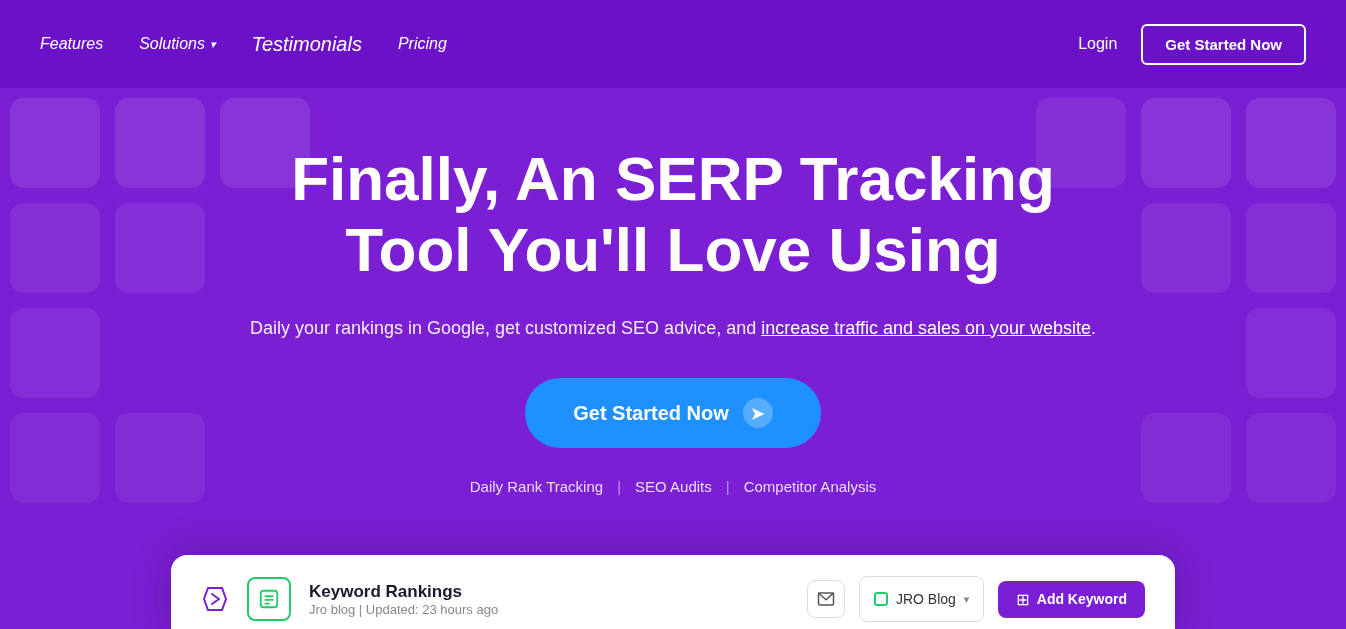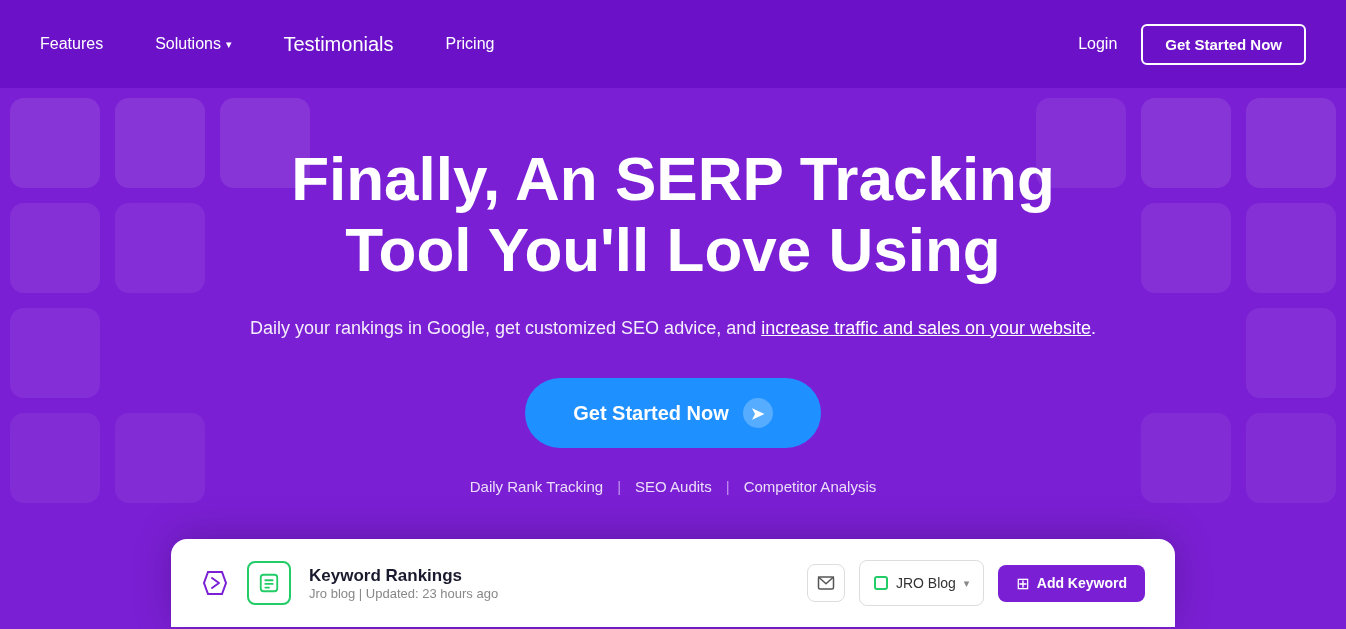--- a/index.html
+++ b/index.html
@@ -3,21 +3,21 @@
   <meta charset="utf-8">
   <style>
     * { margin: 0; padding: 0; box-sizing: border-box; }
     body { width: 1346px; height: 629px; overflow: hidden; font-family: -apple-system, BlinkMacSystemFont, 'Segoe UI', sans-serif; }
   </style>
 </head>
 <body>
 
 <nav style="position:relative;z-index:10;display:flex;align-items:center;justify-content:space-between;padding:0 40px;height:88px;background:#6B12C8;">
 
-  <ul style="display:flex;align-items:center;gap:52px;list-style:none;">
+  <ul style="display:flex;align-items:center;gap:36px;list-style:none;font-style:italic;">
     <li><a href="#" style="color:#fff;text-decoration:none;font-size:16px;font-weight:500;">Features</a></li>
     <li>
       <a href="#" style="color:#fff;text-decoration:none;font-size:16px;font-weight:500;display:flex;align-items:center;gap:5px;">
         <span>Solutions</span>
         <span style="font-size:11px;">▾</span>
       </a>
     </li>
     <li><a href="#" style="color:#fff;text-decoration:none;font-size:20px;font-weight:500;">Testimonials</a></li>
     <li><a href="#" style="color:#fff;text-decoration:none;font-size:16px;font-weight:500;">Pricing</a></li>
   </ul>
@@ -57,21 +57,21 @@
     <h1 style="font-size:62px;font-weight:800;color:#ffffff;line-height:1.15;margin-bottom:28px;">Finally, An SERP Tracking Tool You'll Love Using</h1>
     <p style="font-size:18px;color:rgba(255,255,255,0.92);margin-bottom:36px;line-height:1.6;">
       <span>Daily your rankings in Google, get customized SEO advice, and </span><a href="#" style="color:#fff;text-decoration:underline;">increase traffic and sales on your website</a><span>.</span>
     </p>
 
     <button style="display:inline-flex;align-items:center;gap:14px;background:#1E90FF;color:#fff;border:none;padding:20px 48px;border-radius:50px;font-size:20px;font-weight:700;cursor:pointer;margin-bottom:30px;">
       <span>Get Started Now</span>
       <span style="width:30px;height:30px;background:rgba(255,255,255,0.25);border-radius:50%;display:flex;align-items:center;justify-content:center;font-size:16px;">➤</span>
     </button>
 
-    <div style="display:flex;justify-content:center;gap:0;color:rgba(255,255,255,0.85);font-size:15px;margin-bottom:44px;">
+    <div style="display:flex;justify-content:center;gap:0;color:rgba(255,255,255,0.85);font-size:15px;margin-bottom:60px;">
       <span>Daily Rank Tracking</span>
       <span style="color:rgba(255,255,255,0.5);padding:0 14px;">|</span>
       <span>SEO Audits</span>
       <span style="color:rgba(255,255,255,0.5);padding:0 14px;">|</span>
       <span>Competitor Analysis</span>
     </div>
   </div>
 
   <div style="position:relative;z-index:2;background:#ffffff;border-radius:16px 16px 0 0;width:1004px;max-width:95%;padding:20px 30px;box-shadow:0 -4px 40px rgba(0,0,0,0.2);display:flex;align-items:center;justify-content:space-between;min-height:88px;">
     <div style="display:flex;align-items:center;gap:18px;">

